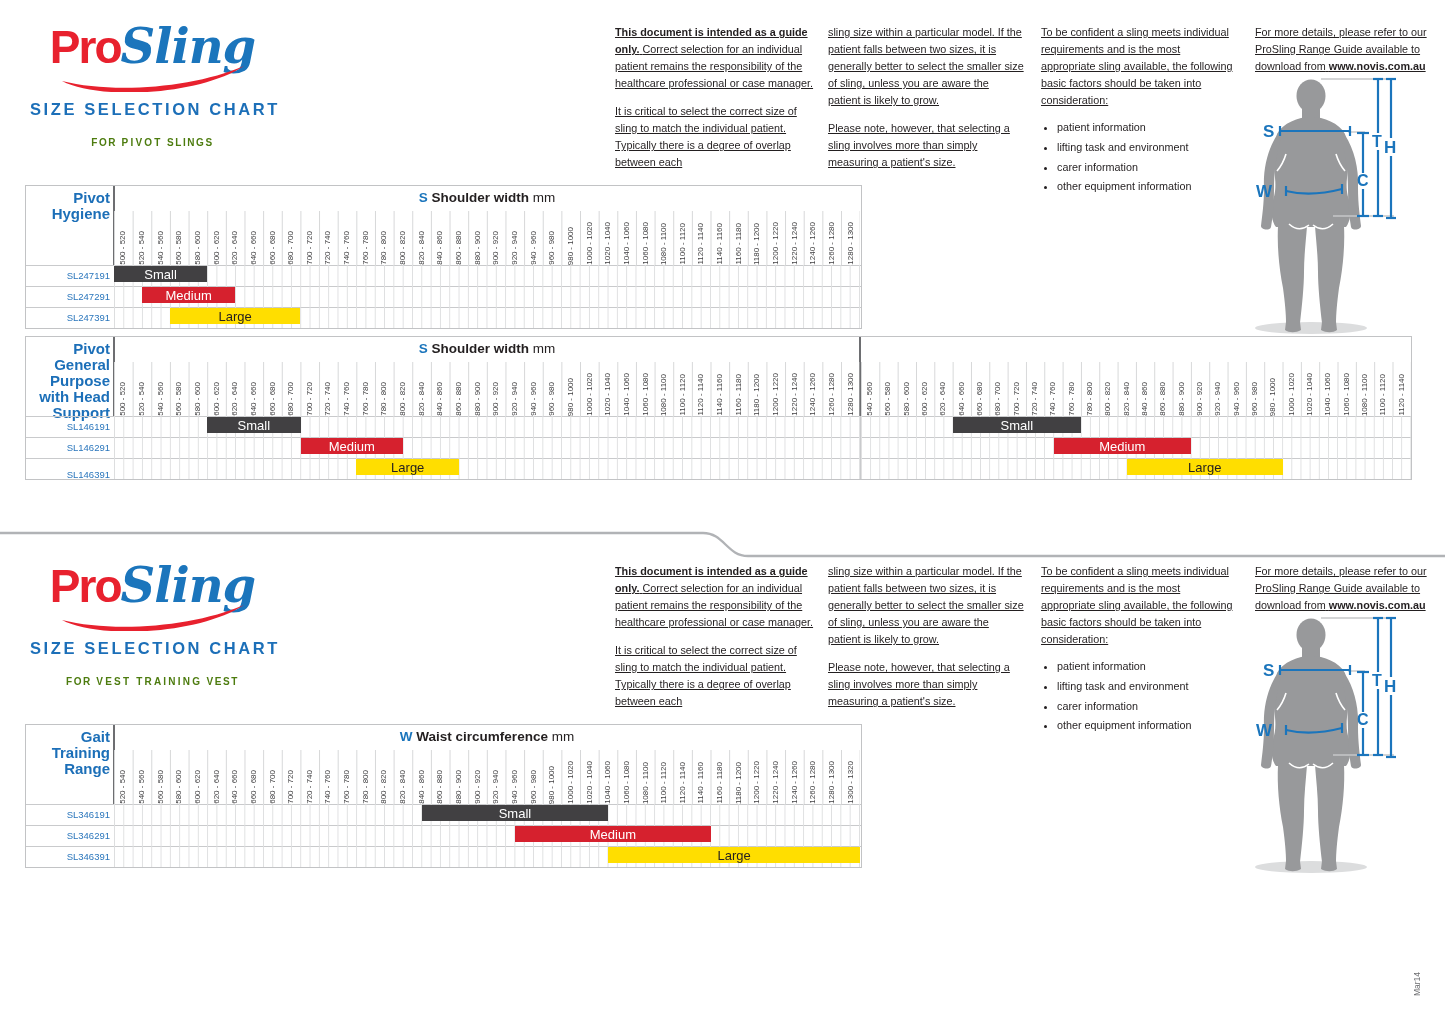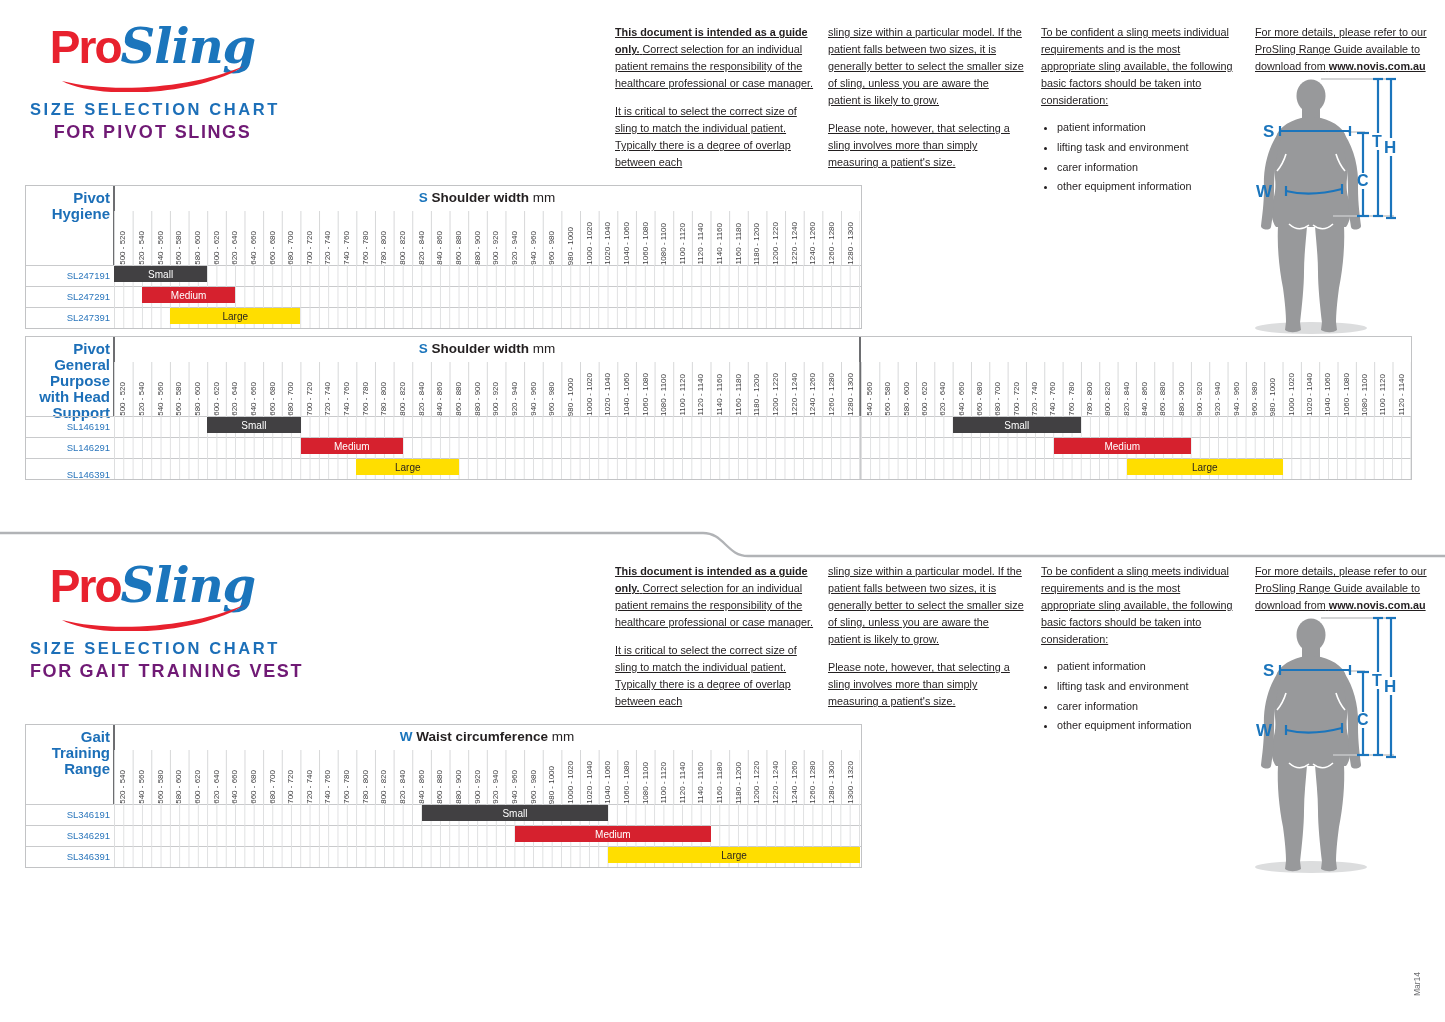--- a/index.html
+++ b/index.html
@@ -10,21 +10,21 @@
   .section-bottom{top:539px;}
 
   
   .logo-block{position:absolute;left:30px;top:22px;width:245px;text-align:center;}
   .logo-line{line-height:1;white-space:nowrap;}
   .logo-pro{font-size:46px;font-weight:bold;color:#e8212e;letter-spacing:-2px;}
   .logo-sling{font-size:48px;font-weight:bold;font-style:italic;color:#1b75bc;
               font-family:"DejaVu Serif",serif;letter-spacing:-1px;}
   .logo-swoosh{display:block;margin:-6px auto 0 auto;}
   .sect-title{margin-top:8px;font-size:16.5px;font-weight:bold;color:#1c6fb8;letter-spacing:2.6px;white-space:nowrap;}
-  .sect-sub{margin-top:3px;font-size:18px;font-weight:bold;color:#701a75;letter-spacing:1.6px;white-space:nowrap;}
+  .sect-sub{margin-top:18px;font-size:10px;font-weight:bold;color:#4d7c0f;letter-spacing:1.6px;white-space:nowrap;}
   .sect-sub .hv{letter-spacing:2.2px;}
 
   
   .intro-col{position:absolute;top:24px;font-size:10.8px;line-height:1.58;color:#231f20;}
   .intro-col p{margin:0 0 11px 0;text-decoration:underline;}
   .intro-col ul{margin:2px 0 0 4px;padding:0 0 0 12px;}
   .intro-col li{margin:0 0 4px 0;line-height:1.45;}
   .ic1{left:615px;width:200px;}
   .ic2{left:828px;width:196px;}
   .ic3{left:1041px;width:196px;}
@@ -40,21 +40,21 @@
   .axis-header .sym{color:#1b75bc;font-weight:bold;}
   .axis-header .lbl{font-weight:bold;}
   .axis-labels{position:absolute;top:25px;height:54px;left:0;right:0;
                background-image:linear-gradient(90deg,#d6d7d8 0,#d6d7d8 1px,transparent 1px);}
   .tick{position:absolute;top:0;height:100%;display:flex;align-items:flex-end;justify-content:center;}
   .tick span{writing-mode:vertical-rl;transform:rotate(180deg);font-size:8px;color:#414042;
              line-height:1;padding-bottom:3px;}
   .axis-rows{position:absolute;top:79px;height:63px;left:0;right:0;
              background-image:linear-gradient(90deg,#dedfe0 0,#dedfe0 1px,transparent 1px);}
   .bar{position:absolute;height:16px;display:flex;align-items:center;justify-content:center;
-       font-size:10px;z-index:2;}
+       font-size:13px;z-index:2;}
   .rowline{position:absolute;left:0;right:0;height:1px;background:#c9cacc;}
   .vdiv-dark{position:absolute;top:0;width:2px;height:79px;background:#6d6e71;}
   .vdiv-light{position:absolute;top:79px;width:1px;height:63px;background:#c9cacc;}
 
   
   .divider{position:absolute;left:0;top:519px;z-index:1;}
 
   
   .fig{position:absolute;left:1253px;top:76px;z-index:6;}
 
@@ -556,21 +556,21 @@
   </svg>
 
   <div class="section section-bottom">
 
     <div class="logo-block">
       <div class="logo-line"><span class="logo-pro">Pro</span><span class="logo-sling">Sling</span></div>
       <svg class="logo-swoosh" width="190" height="28" viewBox="0 0 190 28">
         <path d="M4,17 C55,30 135,24 186,2 C140,32 40,36 4,17 Z" fill="#e8212e"></path>
       </svg>
       <div class="sect-title">SIZE SELECTION CHART</div>
-      <div class="sect-sub"><span>FOR</span> <span class="hv">GAIT TRAINING</span> <span>VEST</span></div>
+      <div class="sect-sub"><span>FOR</span> <span class="hv">VEST TRAINING</span> <span>VEST</span></div>
     </div>
 
     <div class="intro-col ic1">
       <p><b>This document is intended as a guide only.</b> <span>Correct selection for an individual patient remains the responsibility of the healthcare professional or case manager.</span></p>
       <p>It is critical to select the correct size of sling to match the individual patient. Typically there is a degree of overlap between each</p>
     </div>
     <div class="intro-col ic2">
       <p>sling size within a particular model. If the patient falls between two sizes, it is generally better to select the smaller size of sling, unless you are aware the patient is likely to grow.</p>
       <p>Please note, however, that selecting a sling involves more than simply measuring a patient's size.</p>
     </div>

